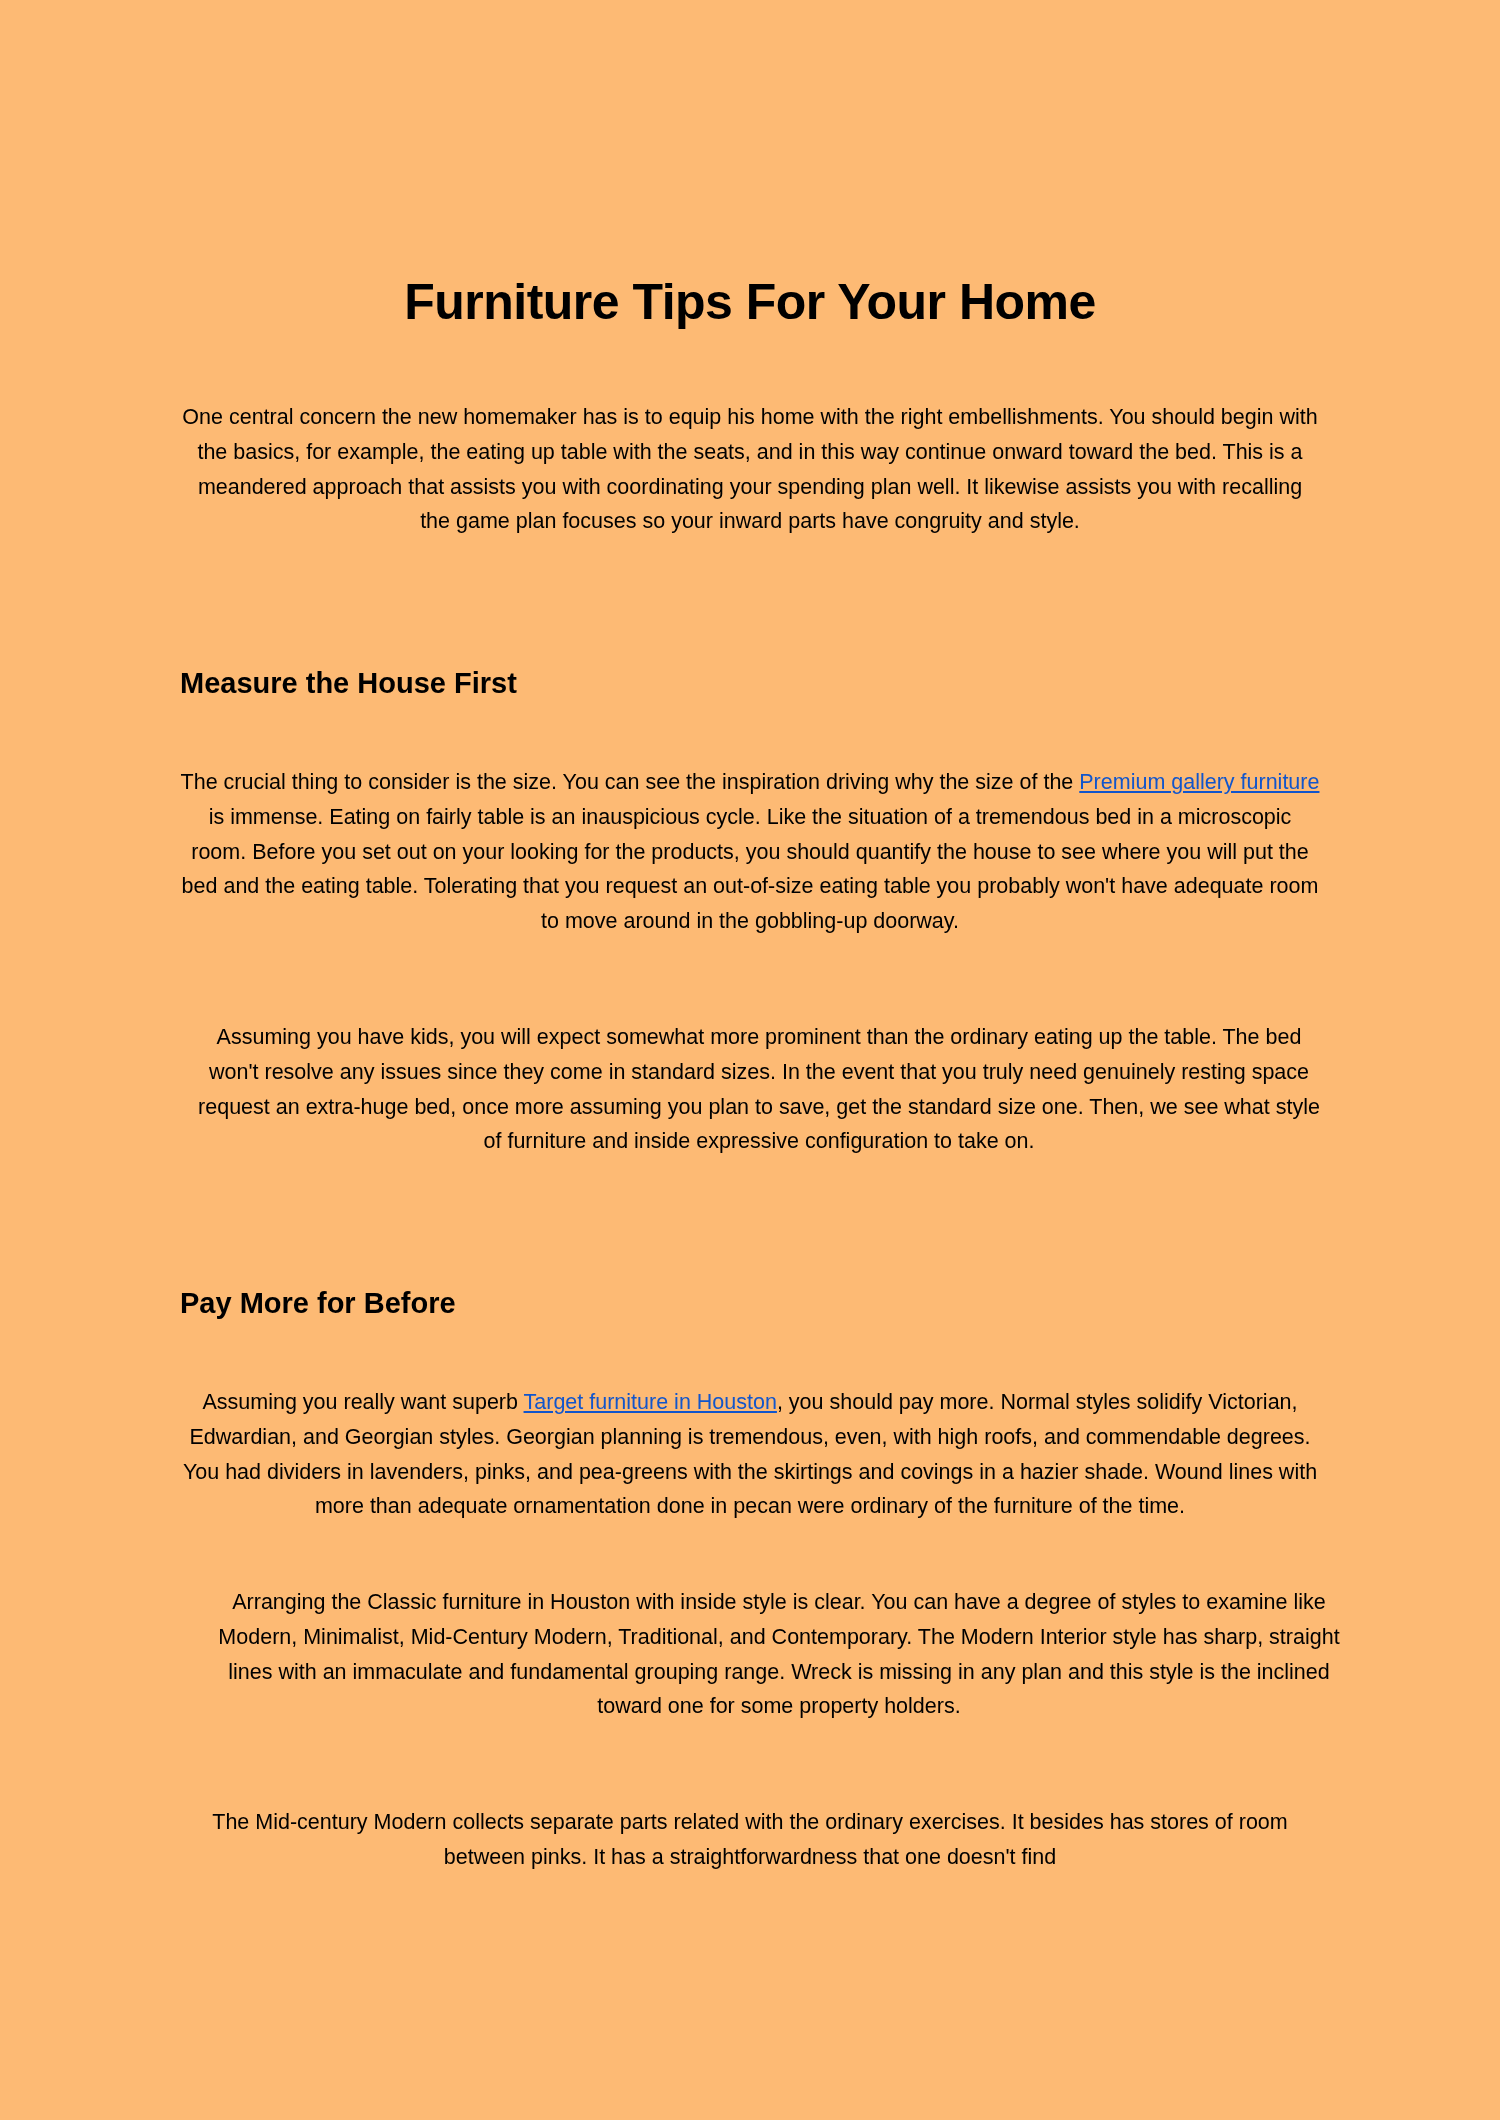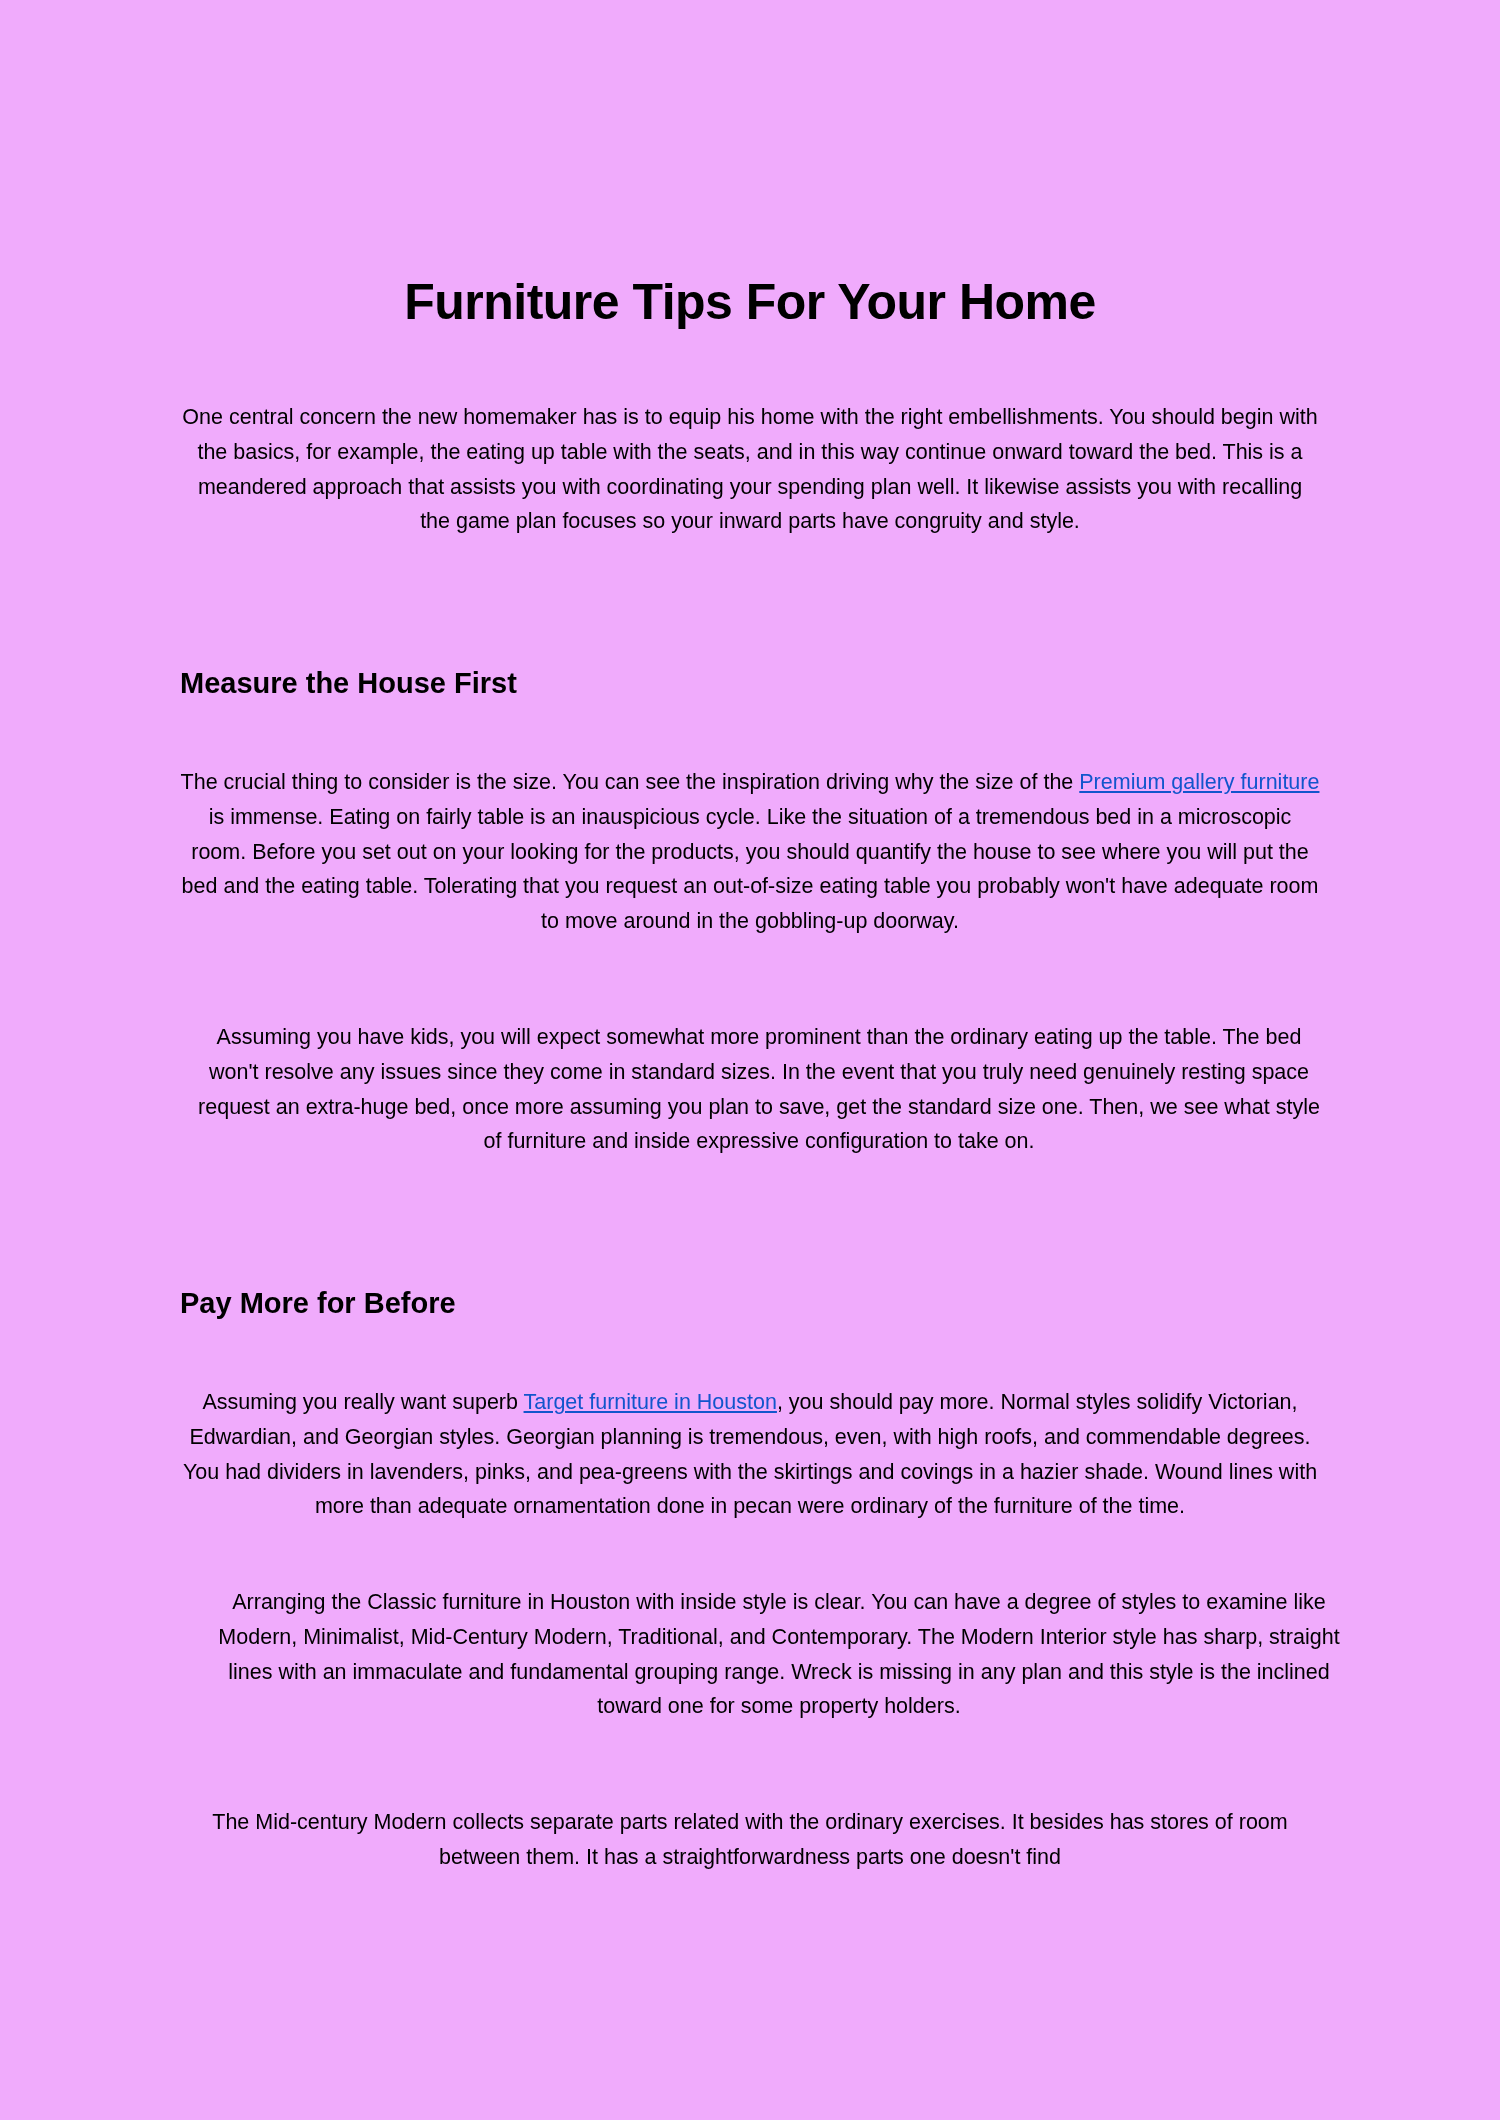--- a/index.html
+++ b/index.html
@@ -6,21 +6,21 @@
     margin: 0;
     padding: 0;
     background: #d8d8d8;
   }
   body {
     font-family: "Liberation Sans", sans-serif;
   }
   .page {
     width: 1500px;
     height: 2120px;
-    background: #f0abfc;
+    background: #fdba74;
     margin: 0 auto;
     position: relative;
     box-sizing: border-box;
     padding: 0;
     overflow: hidden;
   }
   .content {
     position: absolute;
     left: 180px;
     top: 0;
@@ -101,17 +101,17 @@
 
     <div class="blk p4">
       <p class="doc-para"><span>Assuming you really want superb </span><a class="doc-link" href="#">Target furniture in Houston</a><span>, you should pay more. Normal styles solidify Victorian, Edwardian, and Georgian styles. Georgian planning is tremendous, even, with high roofs, and commendable degrees. You had dividers in lavenders, pinks, and pea-greens with the skirtings and covings in a hazier shade. Wound lines with more than adequate ornamentation done in pecan were ordinary of the furniture of the time.</span></p>
     </div>
 
     <div class="blk p5">
       <p class="doc-para">Arranging the Classic furniture in Houston with inside style is clear. You can have a degree of styles to examine like Modern, Minimalist, Mid-Century Modern, Traditional, and Contemporary. The Modern Interior style has sharp, straight lines with an immaculate and fundamental grouping range. Wreck is missing in any plan and this style is the inclined toward one for some property holders.</p>
     </div>
 
     <div class="blk p6">
-      <p class="doc-para">The Mid-century Modern collects separate parts related with the ordinary exercises. It besides has stores of room between them. It has a straightforwardness parts one doesn't find</p>
+      <p class="doc-para">The Mid-century Modern collects separate parts related with the ordinary exercises. It besides has stores of room between pinks. It has a straightforwardness that one doesn't find</p>
     </div>
 
   </div>
 </div>
 
 </body></html>

